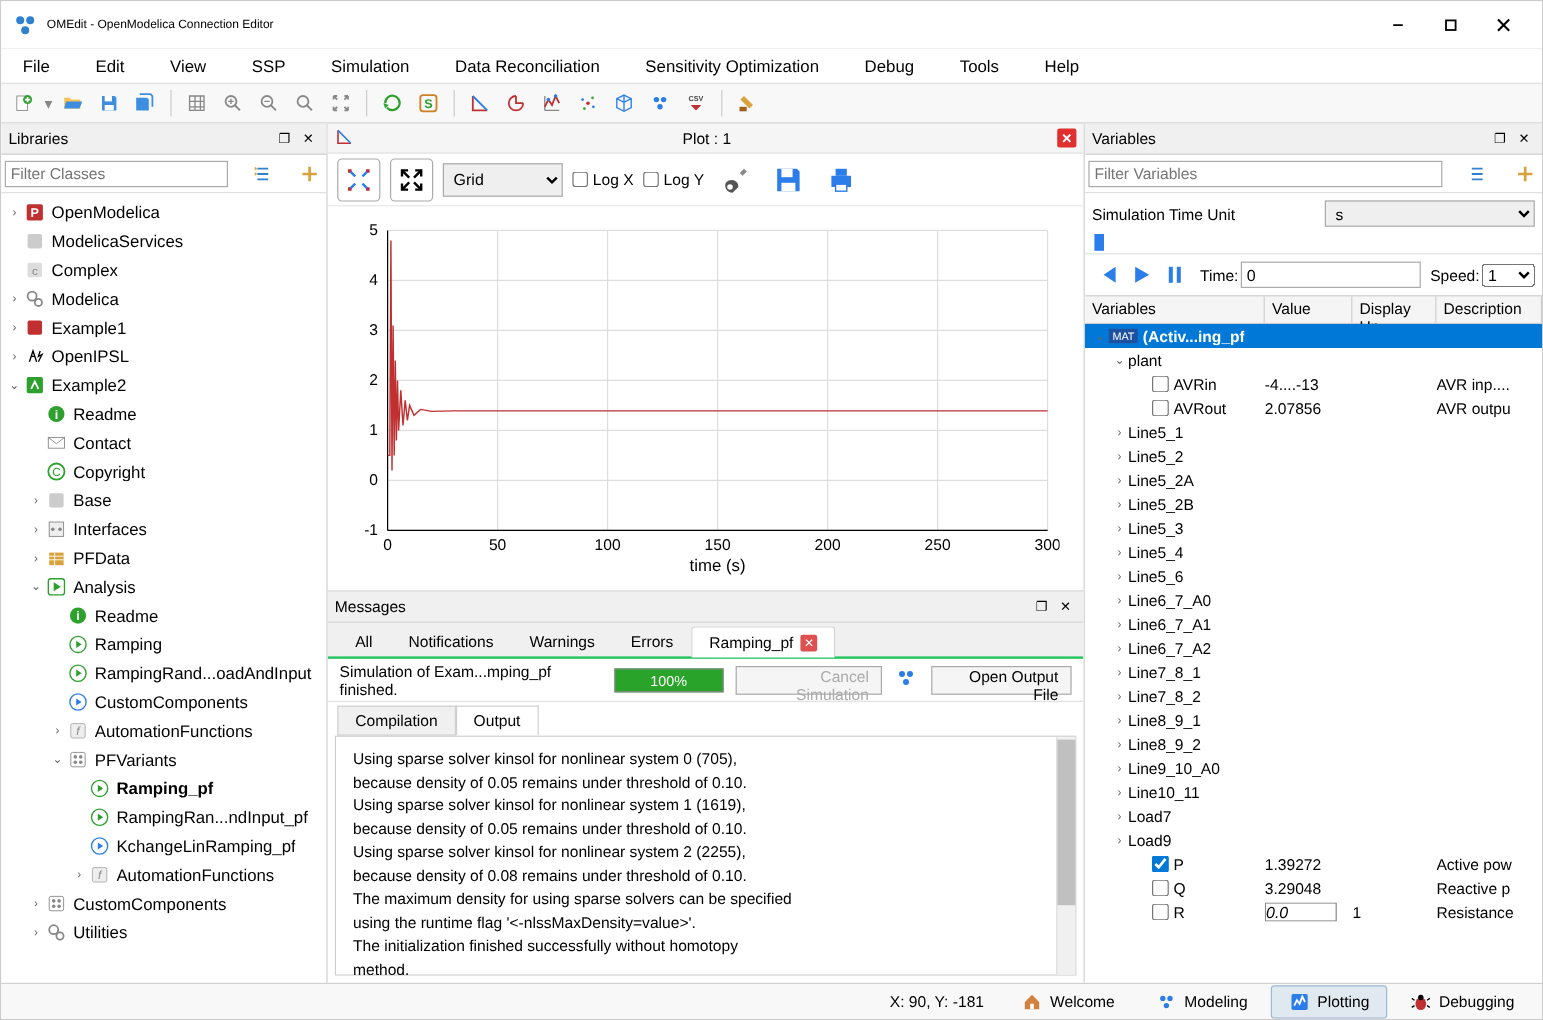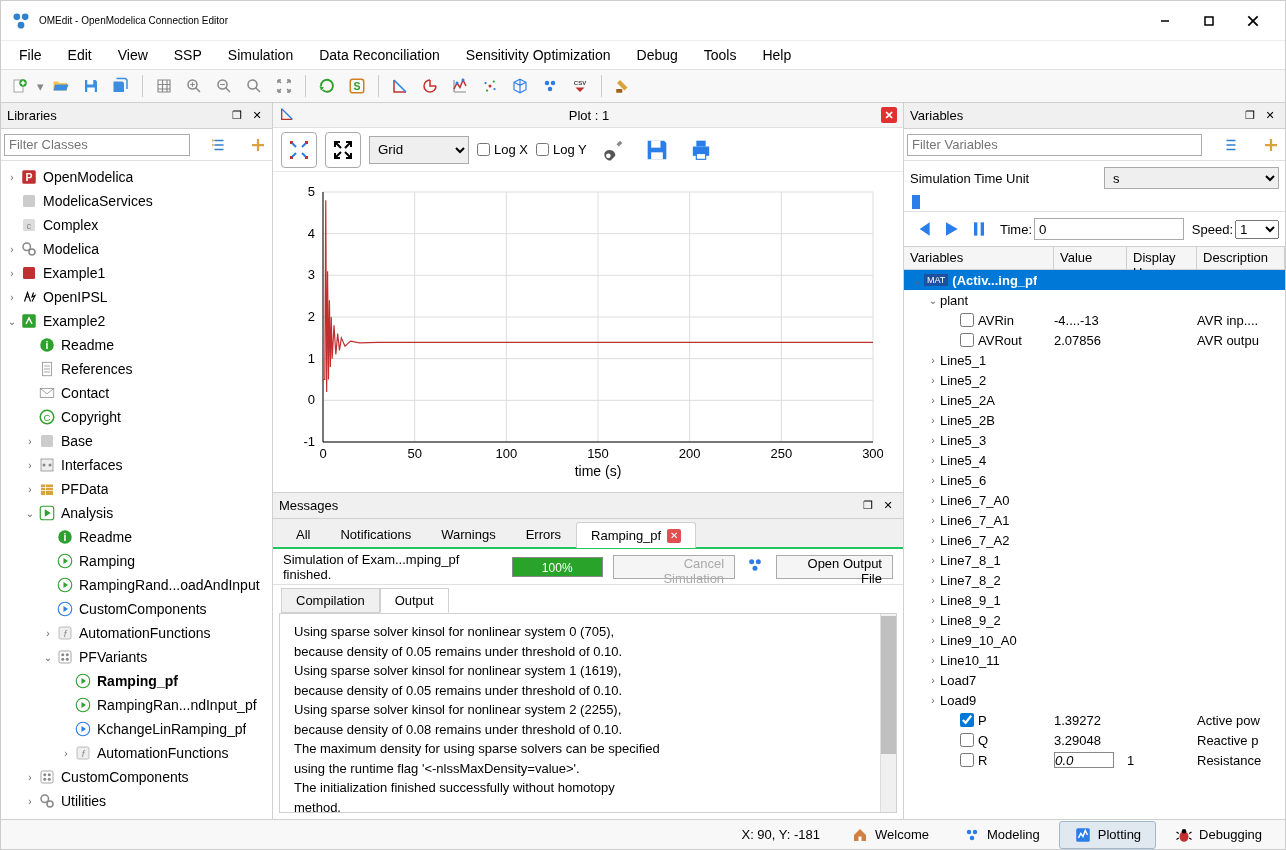--- a/index.html
+++ b/index.html
@@ -3,21 +3,21 @@
 <meta charset="utf-8">
 <style>
 * { box-sizing: border-box; margin: 0; padding: 0; font-family: "Segoe UI", Tahoma, sans-serif; }
 body { width: 1286px; height: 850px; background: #fff; display: flex; flex-direction: column; overflow: hidden; font-size: 13px; color: #000; border:1px solid #ccc;}
 
 .titlebar { height: 40px; display: flex; align-items: center; padding: 0 10px; background:#fff; border-bottom:1px solid #eee;}
 .titlebar .app-icon { width: 20px; height: 20px; margin-right: 8px; color: #1e70c5;}
 .titlebar .title { flex: 1; font-size: 10px; }
 .titlebar .winbtn { width: 44px; height: 30px; display: flex; align-items: center; justify-content: center; font-size: 14px; }
 
-.menubar { height: 28px; display: flex; align-items: center; padding: 0 8px; gap: 6px; background:#fff;}
+.menubar { height: 28px; display: flex; align-items: center; padding: 0 8px; gap: 18px; background:#fff;}
 .menubar span { padding: 4px 10px; font-size: 14px;}
 
 .toolbar { height: 34px; display: flex; align-items: center; padding: 2px 6px; gap: 4px; background: #f8f8f8; border-top:1px solid #e0e0e0; border-bottom:1px solid #d0d0d0;}
 .toolbar .tb { width: 26px; height: 26px; display:flex; align-items:center; justify-content:center; border:1px solid transparent; border-radius:3px;}
 .toolbar .sep { width:1px; height:22px; background:#ccc; margin: 0 4px;}
 .toolbar svg {width:18px;height:18px;}
 
 .body { flex:1; display:flex; overflow:hidden;}
 .panel { display:flex; flex-direction:column; background:#fff;}
 .panel-header { height:26px; background:#f0f0f0; border-bottom:1px solid #d0d0d0; display:flex; align-items:center; padding:0 6px; font-size:13px;}
@@ -362,30 +362,20 @@
         </div>
         <div class="tree-item indent1">
           <span class="exp"></span>
           <span class="ticon">
             <svg width="18" height="18" viewBox="0 0 24 24">
               <circle cx="12" cy="12" r="9" fill="#2da02d"></circle>
               <text x="12" y="17" text-anchor="middle" fill="#fff" font-size="14" font-weight="bold">i</text>
             </svg>
           </span>
           <span class="lbl">Readme</span>
-        </div>
-        <div class="tree-item indent1">
-          <span class="exp"></span>
-          <span class="ticon">
-            <svg width="18" height="18" viewBox="0 0 24 24">
-              <rect x="6" y="3" width="12" height="18" fill="#fff" stroke="#888"></rect>
-              <path d="M8 8h8M8 12h8M8 16h8" stroke="#888"></path>
-            </svg>
-          </span>
-          <span class="lbl">References</span>
         </div>
         <div class="tree-item indent1">
           <span class="exp"></span>
           <span class="ticon">
             <svg width="18" height="18" viewBox="0 0 24 24">
               <rect x="3" y="6" width="18" height="12" fill="#fff" stroke="#888"></rect>
               <path d="M3 6l9 7 9-7" fill="none" stroke="#888"></path>
             </svg>
           </span>
           <span class="lbl">Contact</span>

